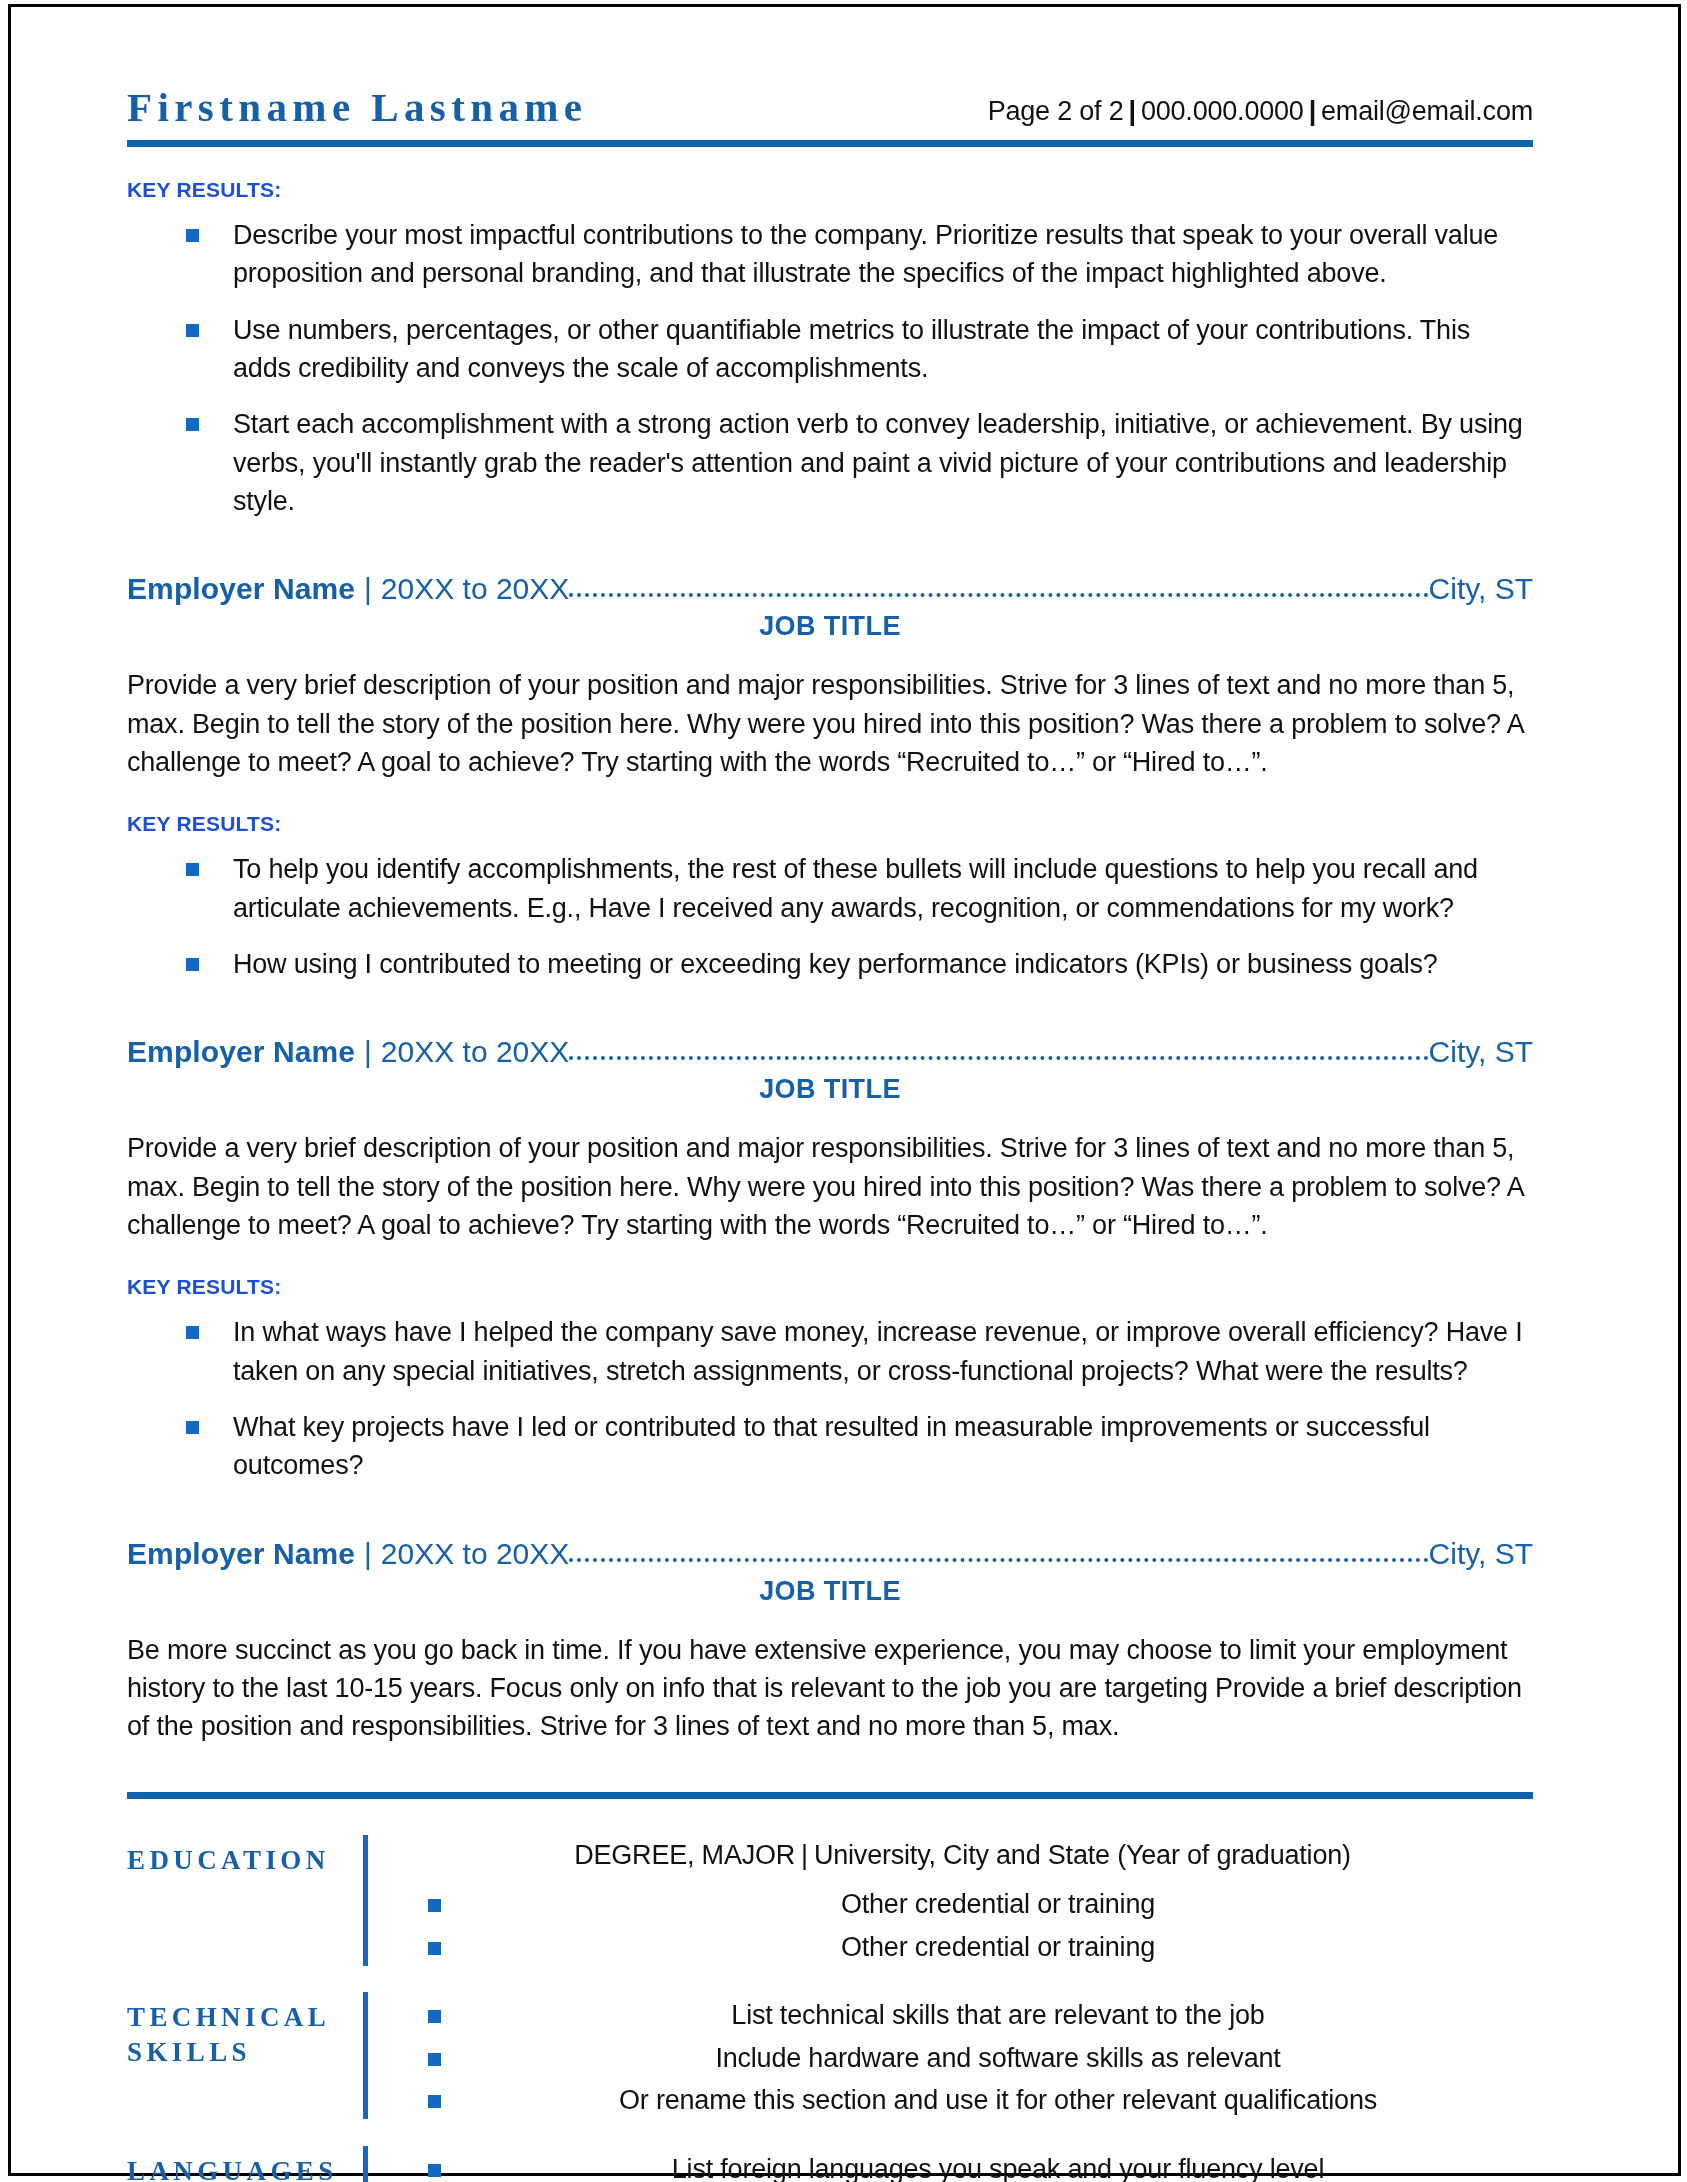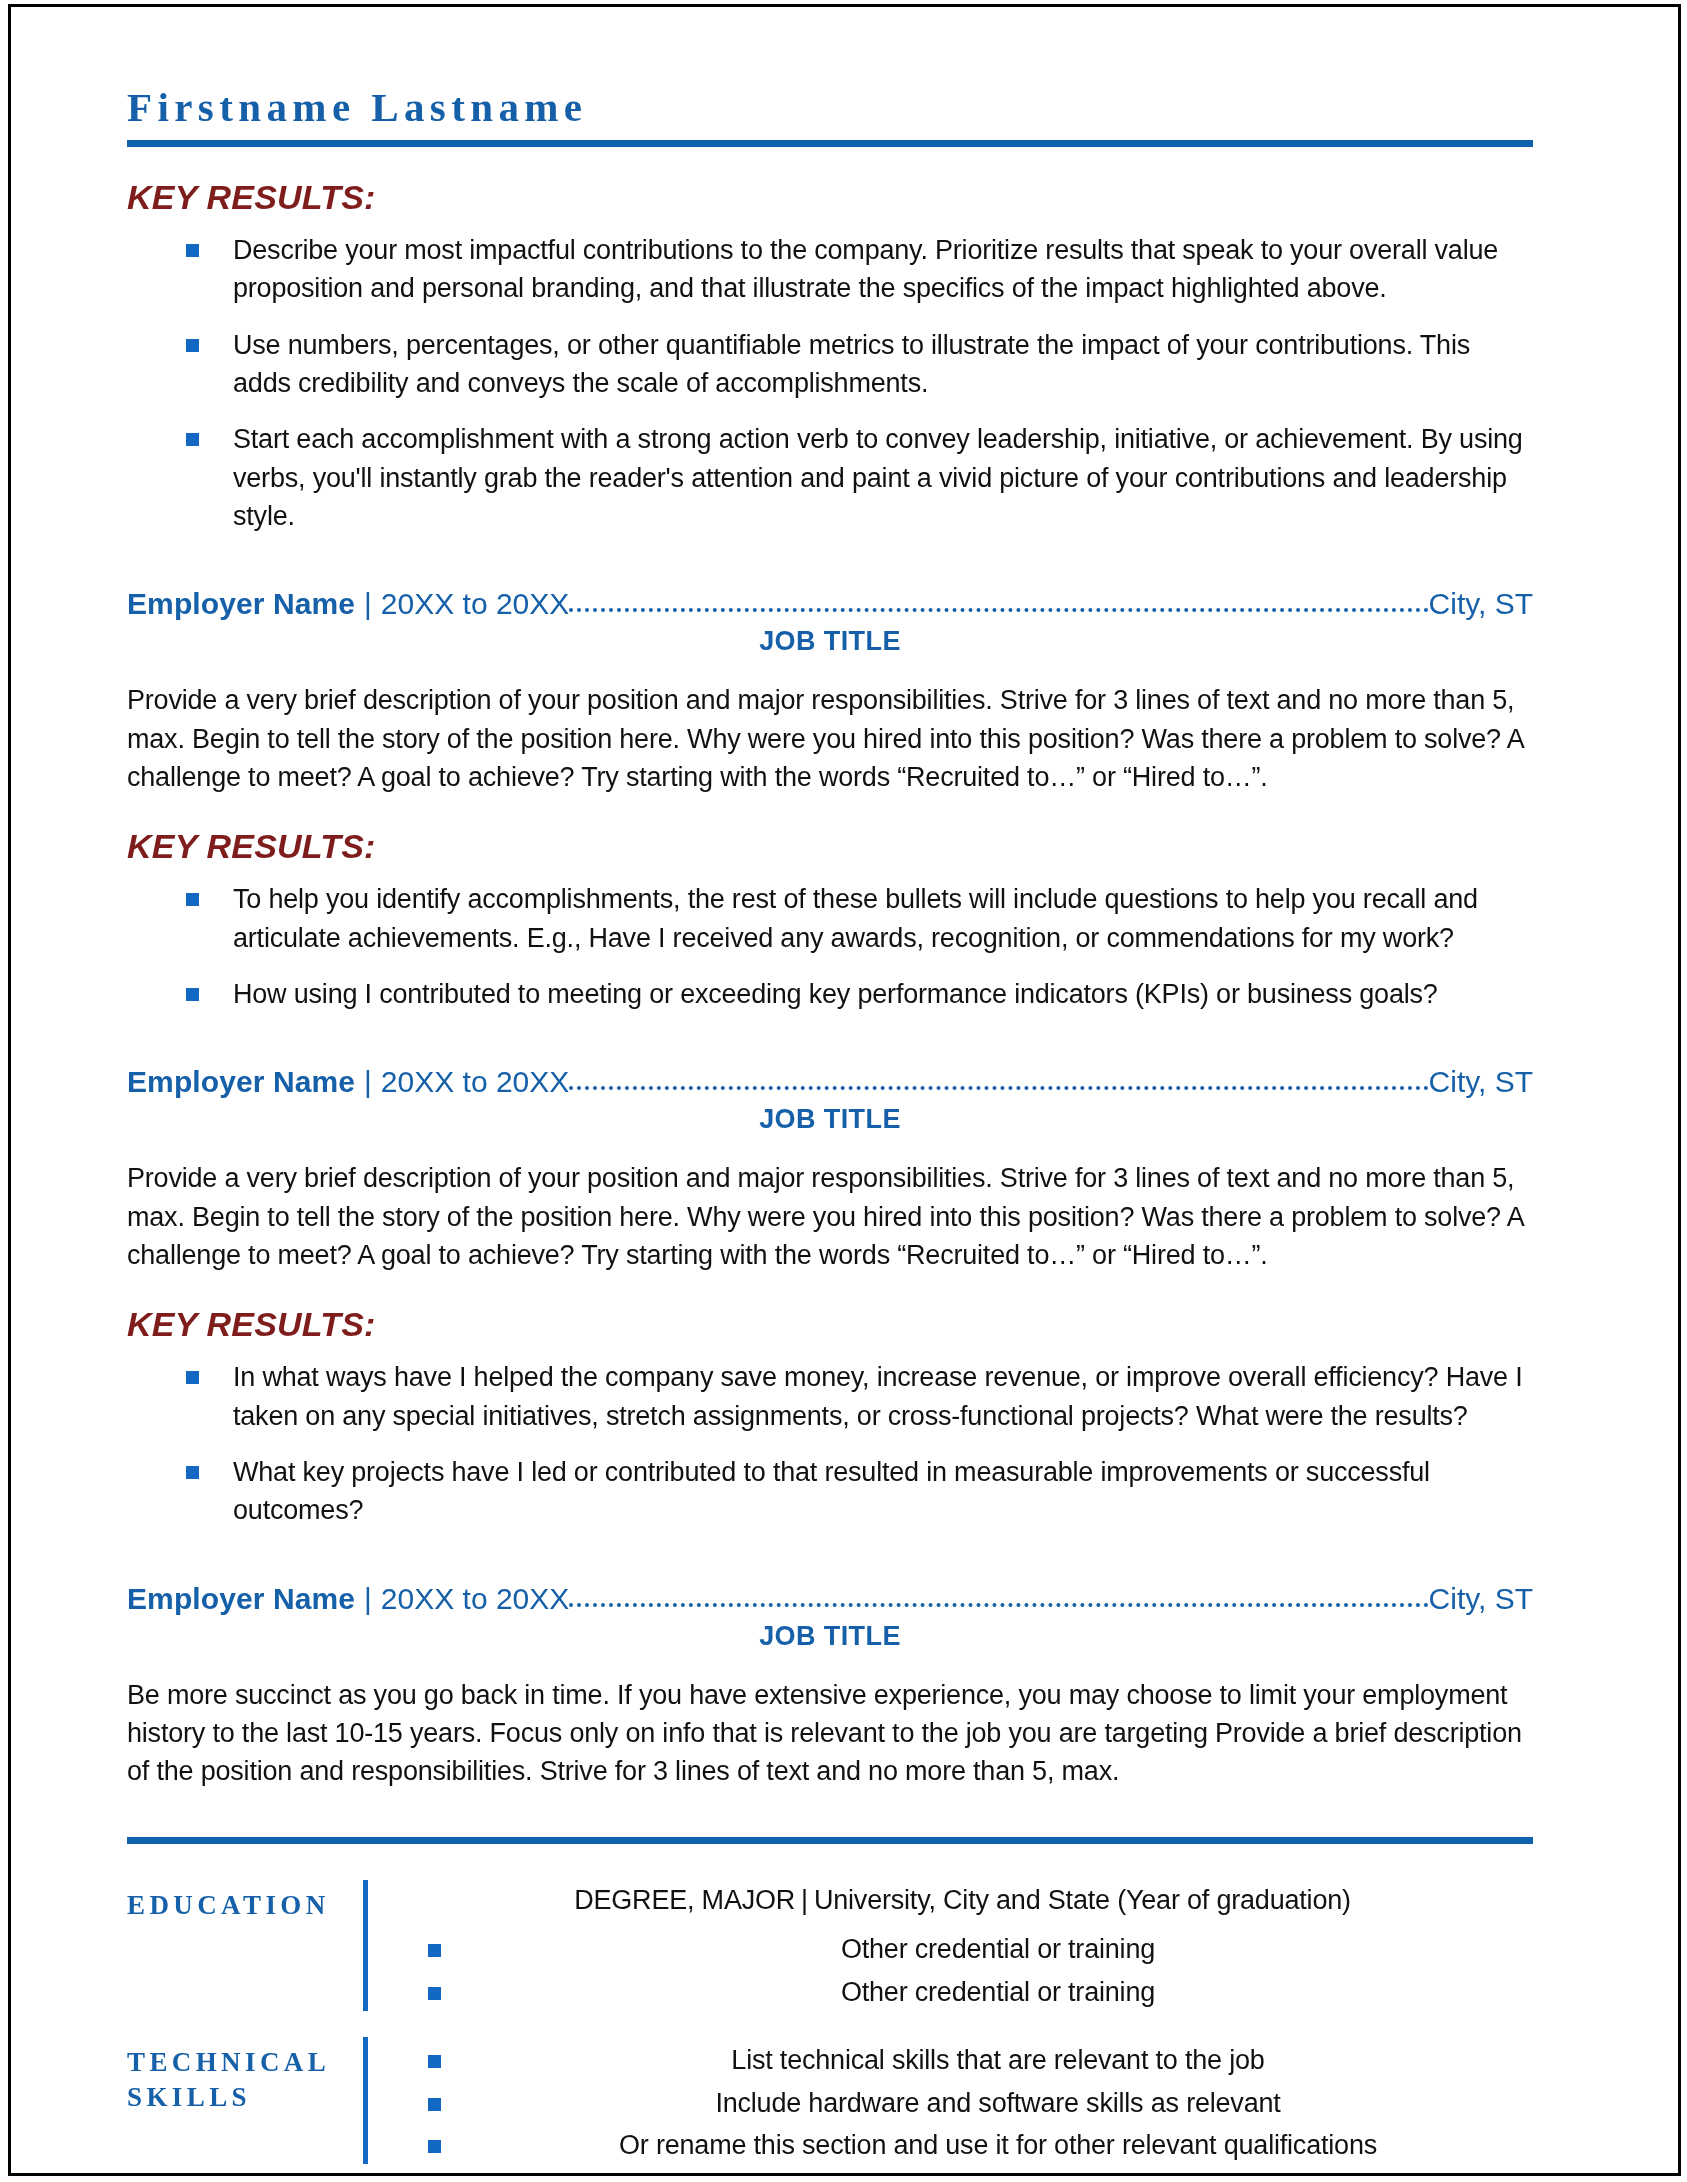--- a/index.html
+++ b/index.html
@@ -64,27 +64,26 @@
     padding: 0 5px;
   }
   .hdr-rule {
     height: 7px;
     background: #0F62AC;
     margin-top: 12px;
   }
 
   
   .kr-heading {
-    color: #7f1d1d;
-    font-size: 34px;
+    color: #1d4ed8;
+    font-size: 21px;
     font-weight: bold;
     letter-spacing: 0.2px;
     margin-top: 31px;
     margin-bottom: 6px;
-    font-style: italic;
   }
 
   
   ul.bullets {
     list-style: none;
     margin: 4px;
     padding: 0;
   }
   ul.bullets > li {
     position: relative;
@@ -242,20 +241,23 @@
 </head>
 <body>
 
 <div class="page">
   <div class="page-border"></div>
 
   <div class="content">
 
     <div class="hdr">
       <div class="hdr-name">Firstname Lastname</div>
+      <div class="hdr-meta">
+        <span>Page 2 of 2</span><span class="sep">|</span><span>000.000.0000</span><span class="sep">|</span><span>email@email.com</span>
+      </div>
     </div>
     <div class="hdr-rule"></div>
 
     <div class="kr-heading">KEY RESULTS:</div>
     <ul class="bullets">
       <li><span class="sq"></span><span>Describe your most impactful contributions to the company. Prioritize results that speak to your overall value proposition and personal branding, and that illustrate the specifics of the impact highlighted above.</span></li>
       <li><span class="sq"></span><span>Use numbers, percentages, or other quantifiable metrics to illustrate the impact of your contributions. This adds credibility and conveys the scale of accomplishments.</span></li>
       <li><span class="sq"></span><span>Start each accomplishment with a strong action verb to convey leadership, initiative, or achievement. By using verbs, you'll instantly grab the reader's attention and paint a vivid picture of your contributions and leadership style.</span></li>
     </ul>
 

